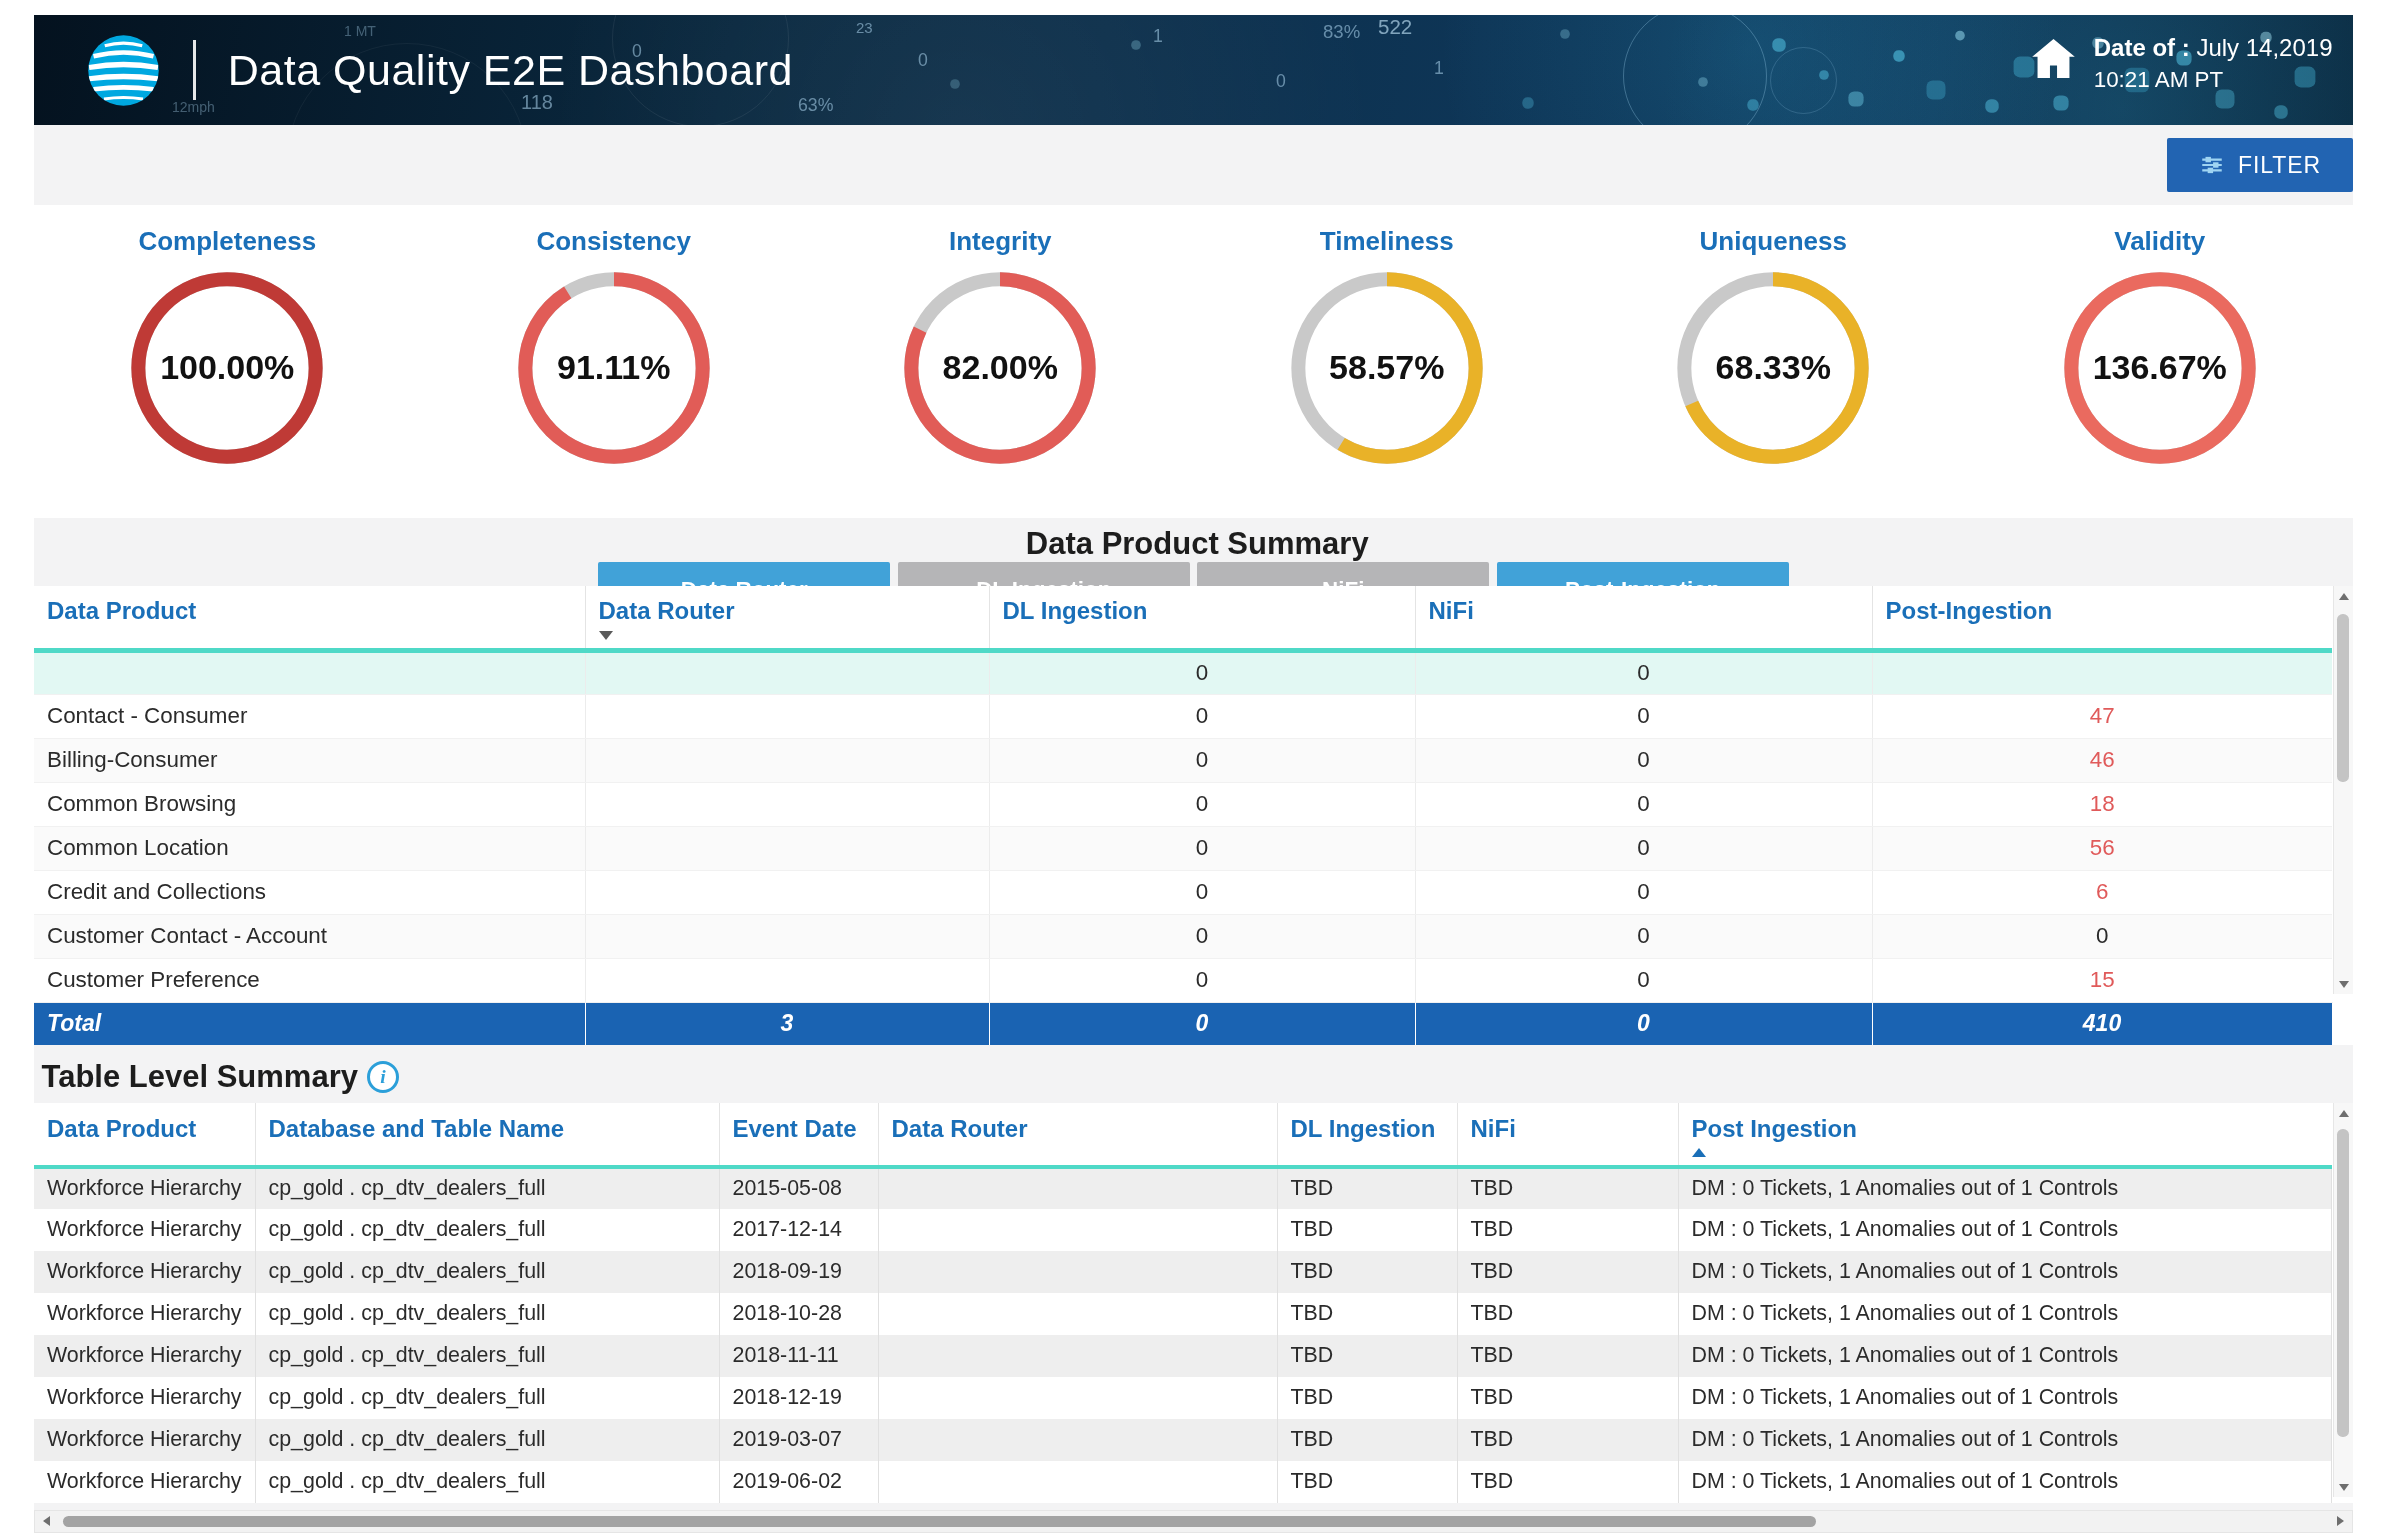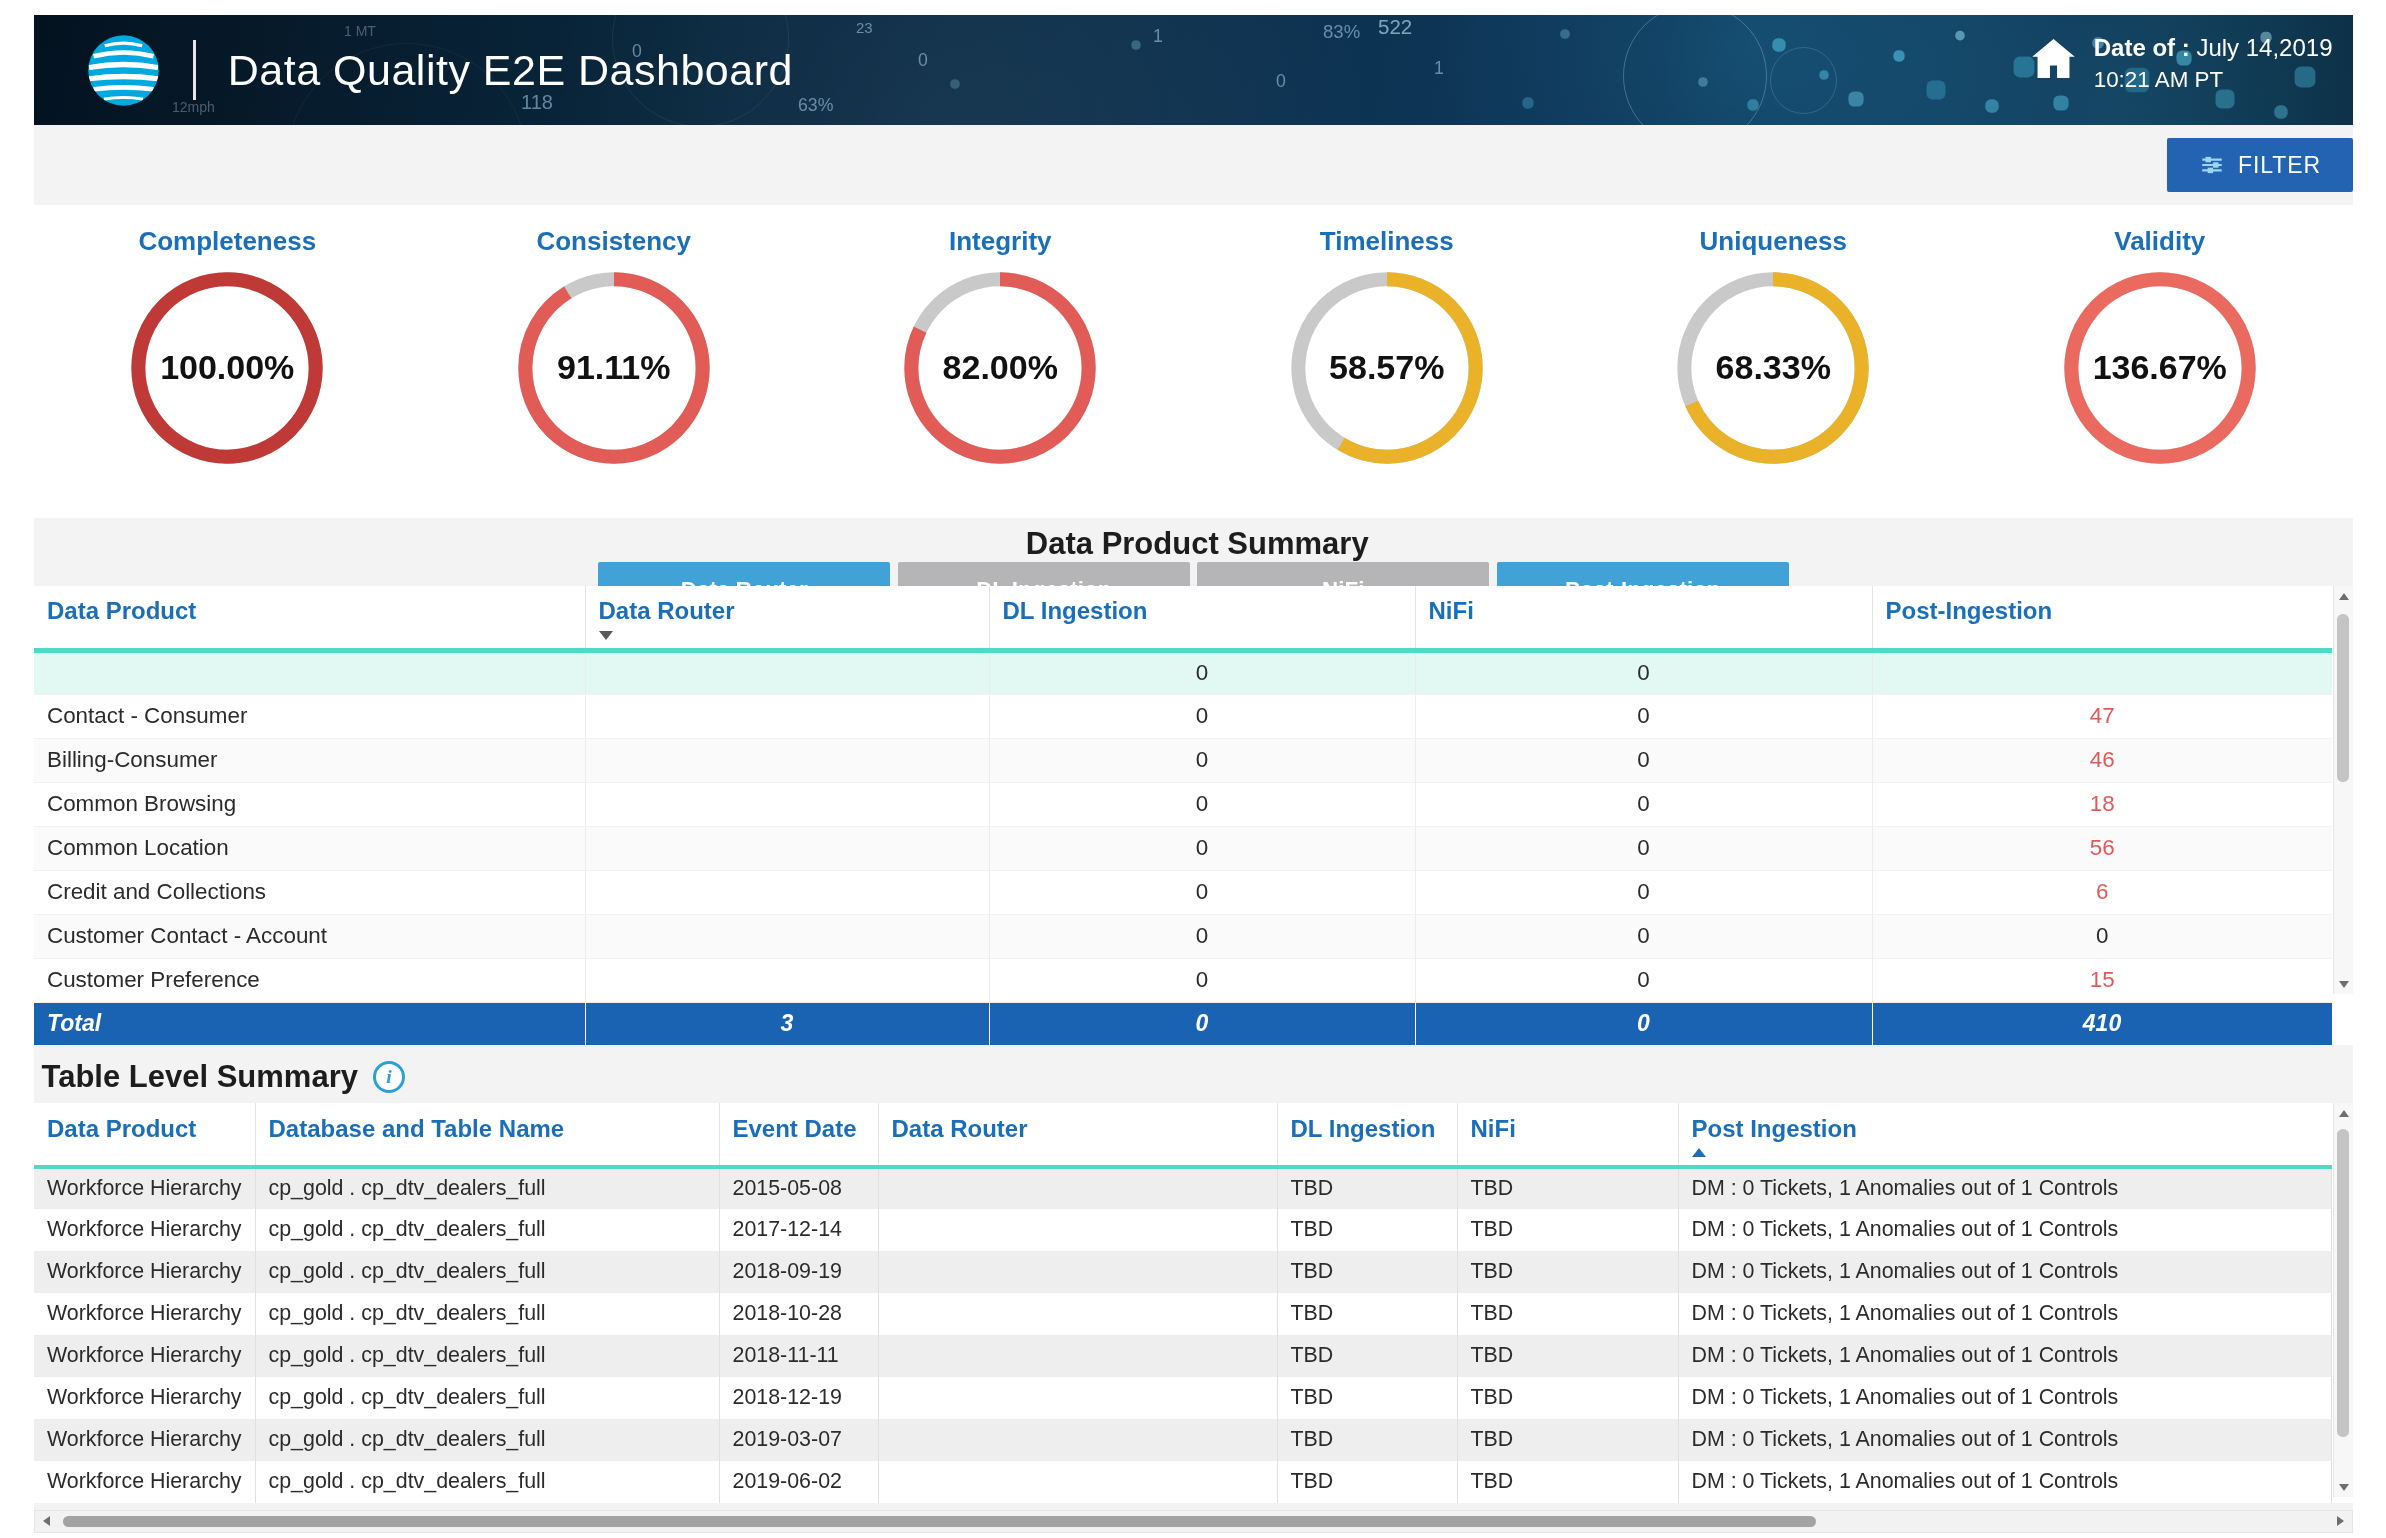--- a/index.html
+++ b/index.html
@@ -105,21 +105,21 @@
   td.neg { color: #e05a5a; }
   .t1 tbody tr.hl { background: #e2f8f3; }
   .t1 tbody tr:nth-child(2n+3) { background: #fafafa; }
   .t1 tfoot td { background: #1a63b2; color: #fff; font-weight: bold; font-size: 23px; height: 43px;
     border-right: 0.9px solid rgba(255,255,255,.15); border-bottom: none; font-style: italic; }
   .sort { display: block; width: 0; height: 0; margin-top: 5.6px;
     border-left: 7.5px solid transparent; border-right: 7.5px solid transparent; }
   .sort.down { border-top: 9.3px solid #5a5a5a; }
   .sort.up { border-bottom: 9.3px solid #1a6fb8; }
 
-  .tls-bar { height: 48px; display: flex; align-items: center; gap: 15px; margin-top: 7.5px; }
+  .tls-bar { height: 48px; display: flex; align-items: center; gap: 9px; margin-top: 7.5px; }
   .info-icon { width: 32px; height: 32px; border-radius: 50%; border: 3.7px solid #2b9fd9;
     color: #2b9fd9; font-weight: bold; font-size: 19.6px; font-style: italic;
     font-family: "Liberation Serif", serif; display: inline-flex; align-items: center; justify-content: center;
     background: #fff; cursor: pointer; }
 
   .t2 td { font-size: 21.4px; height: 42px; border-right: 0.9px solid #e0e0e0; border-bottom: none; }
   .t2 th { border-bottom: 4.7px solid #4fd9c7; }
   .t2 tbody tr:nth-child(odd) { background: #eeeeee; }
 
   

